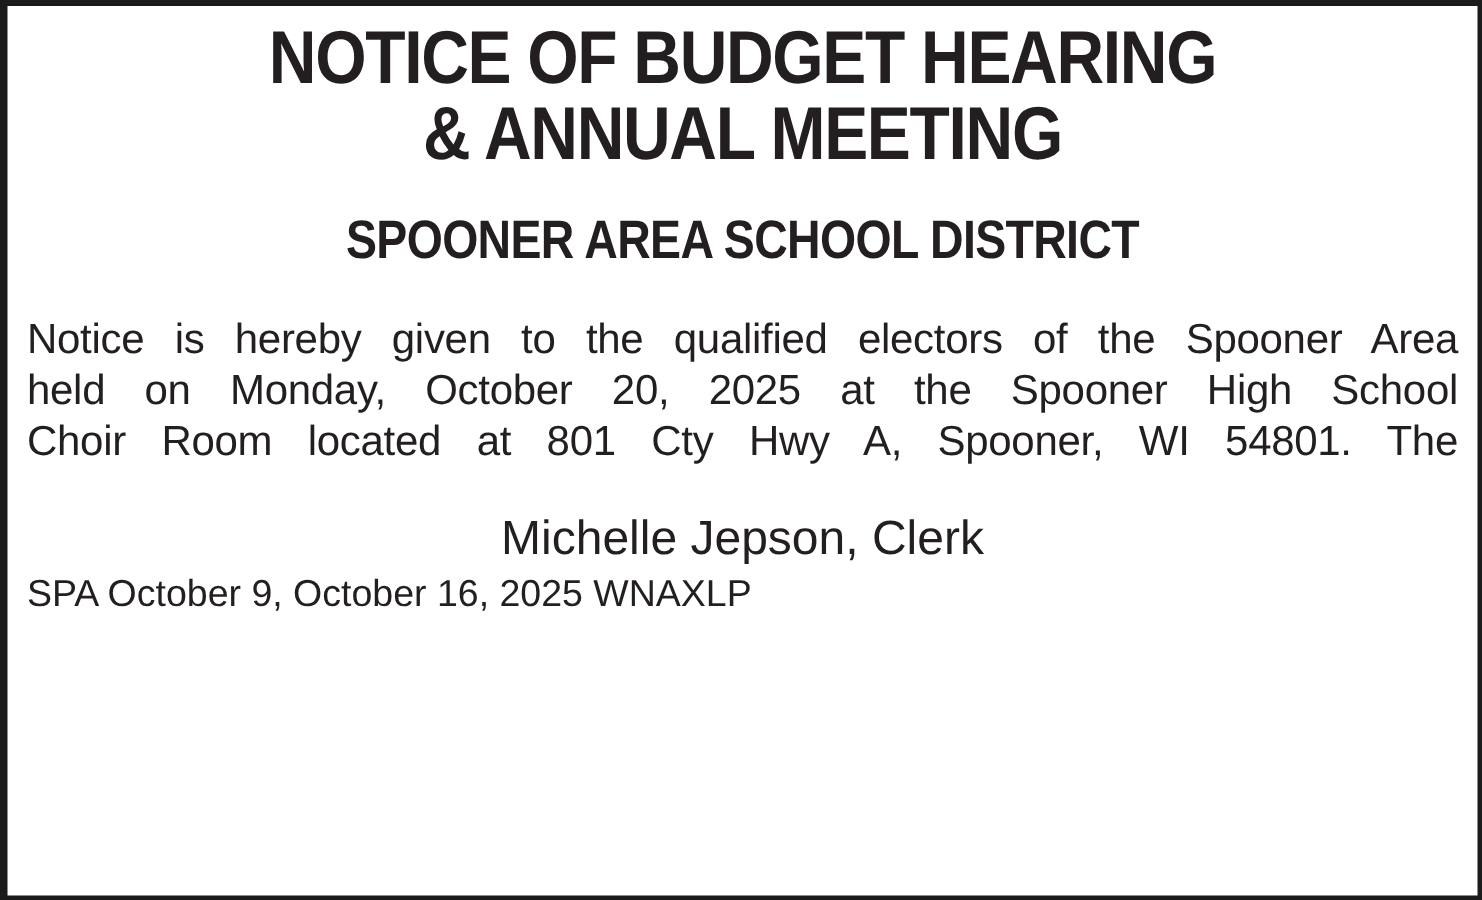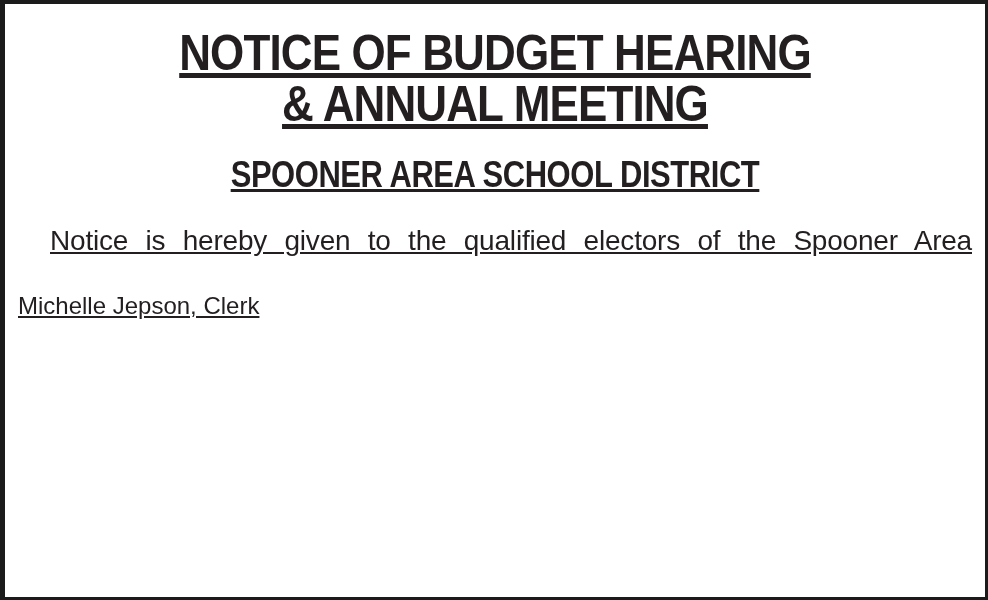--- a/index.html
+++ b/index.html
@@ -9,25 +9,24 @@
   }
   .page {
     position: relative;
     width: 988px;
     height: 600px;
     box-sizing: border-box;
     border-style: solid;
     border-color: #1b1b1b;
     border-width: 4px 3px 3px 5px;
     background: #ffffff;
-    padding: 20px 13px 0 13px;
+    padding: 5px 13px 0 13px;
     font-family: "Liberation Sans", sans-serif;
     color: #231f20;
     overflow: hidden;
-    text-decoration: underline;
   }
   .title {
     margin: 4px 0 0 0;
     text-align: center;
     font-weight: bold;
     font-size: 50px;
     line-height: 51px;
     letter-spacing: -1px;
     transform: scaleX(0.88);
     transform-origin: 50% 0;
@@ -47,30 +46,29 @@
   .body-block {
     margin-top: 30px;
     font-size: 28px;
     line-height: 34px;
     letter-spacing: -0.2px;
   }
   .bline {
     text-align: justify;
     text-align-last: justify;
     white-space: nowrap;
-    margin-left: 32px;
   }
   .bline.last-line {
     text-align-last: left;
   }
   .signature-block {
     margin-top: 30px;
-    font-size: 24px;
+    font-size: 32px;
     line-height: 35px;
-    text-align: left;
+    text-align: center;
   }
   .pub-line {
     margin-top: 5px;
     font-size: 25px;
     line-height: 30px;
     text-align: left;
   }
 </style>
 </head>
 <body>
@@ -79,20 +77,23 @@
 
   <h1 class="title">
     <span class="tline">NOTICE OF BUDGET HEARING</span>
     <span class="tline">&amp; ANNUAL MEETING</span>
   </h1>
 
   <h2 class="subtitle">SPOONER AREA SCHOOL DISTRICT</h2>
 
   <div class="body-block">
     <div class="bline">Notice is hereby given to the qualified electors of the Spooner Area</div>
+    <div class="bline">held on Monday, October 20, 2025 at the Spooner High School</div>
+    <div class="bline">Choir Room located at 801 Cty Hwy A, Spooner, WI 54801. The</div>
   </div>
 
   <div class="signature-block">
     <div>Michelle Jepson, Clerk</div>
   </div>
 
+  <div class="pub-line">SPA October 9, October 16, 2025 WNAXLP</div>
 
 </div>
 
 </body></html>

